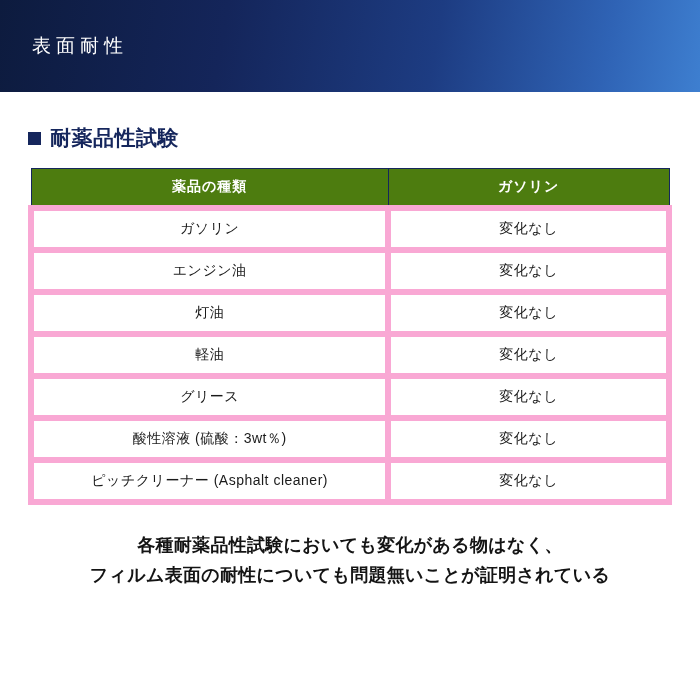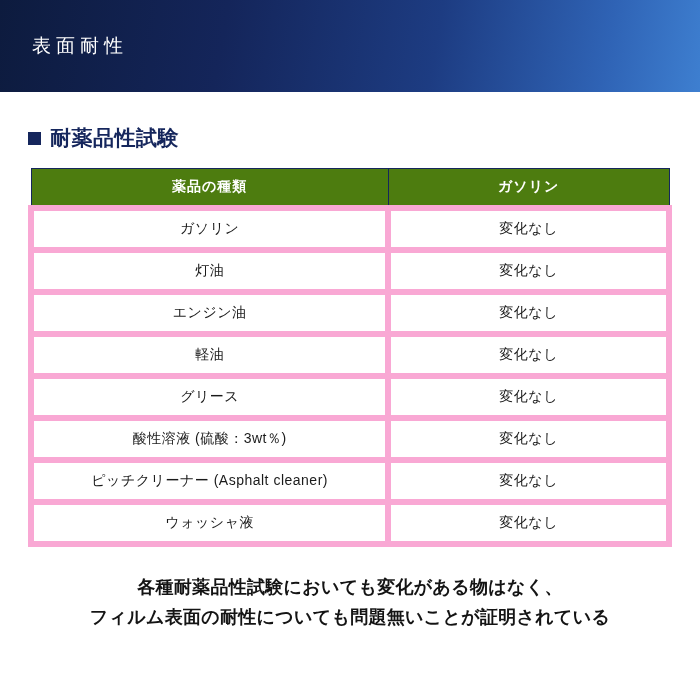--- a/index.html
+++ b/index.html
@@ -144,47 +144,43 @@
           <th>薬品の種類</th>
           <th>ガソリン</th>
         </tr>
       </thead>
       <tbody>
         <tr>
           <td>ガソリン</td>
           <td>変化なし</td>
         </tr>
         <tr>
-          <td>灯油</td>
+          <td>エンジン油</td>
           <td>変化なし</td>
         </tr>
         <tr>
-          <td>エンジン油</td>
+          <td>灯油</td>
           <td>変化なし</td>
         </tr>
         <tr>
           <td>軽油</td>
           <td>変化なし</td>
         </tr>
         <tr>
           <td>グリース</td>
           <td>変化なし</td>
         </tr>
         <tr>
           <td>酸性溶液 (硫酸：3wt％)</td>
           <td>変化なし</td>
         </tr>
         <tr>
           <td>ピッチクリーナー (Asphalt cleaner)</td>
           <td>変化なし</td>
         </tr>
-        <tr>
-          <td>ウォッシャ液</td>
-          <td>変化なし</td>
-        </tr>
       </tbody>
     </table>
 
 
     <div class="conclusion">
       <div>各種耐薬品性試験においても変化がある物はなく、</div>
       <div>フィルム表面の耐性についても問題無いことが証明されている</div>
     </div>
 
   </div>

